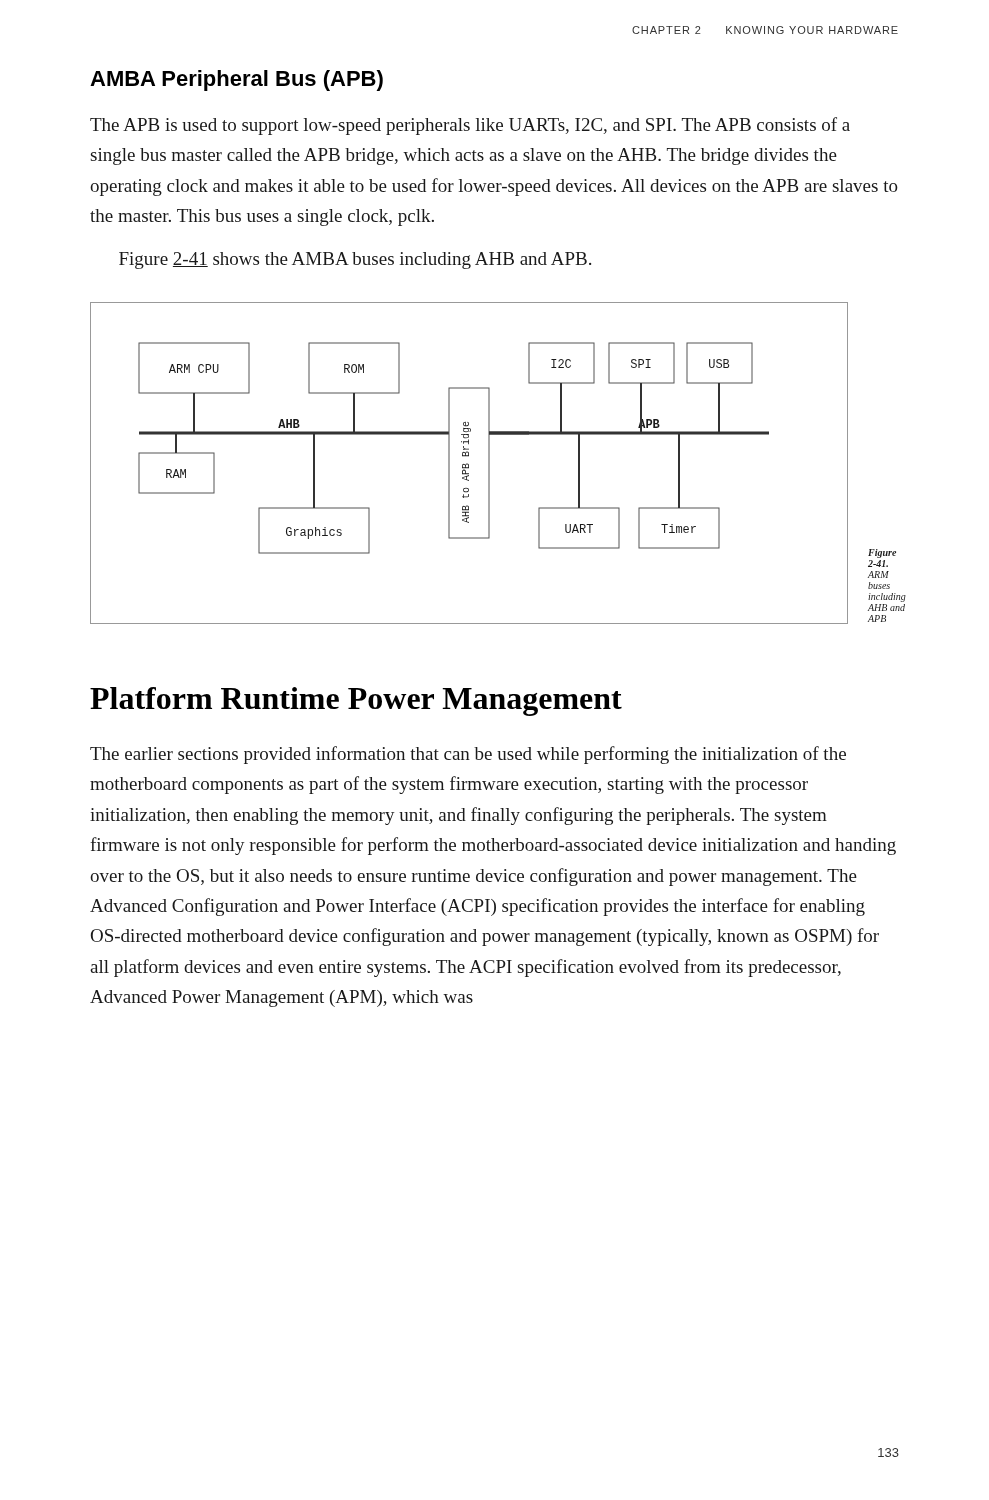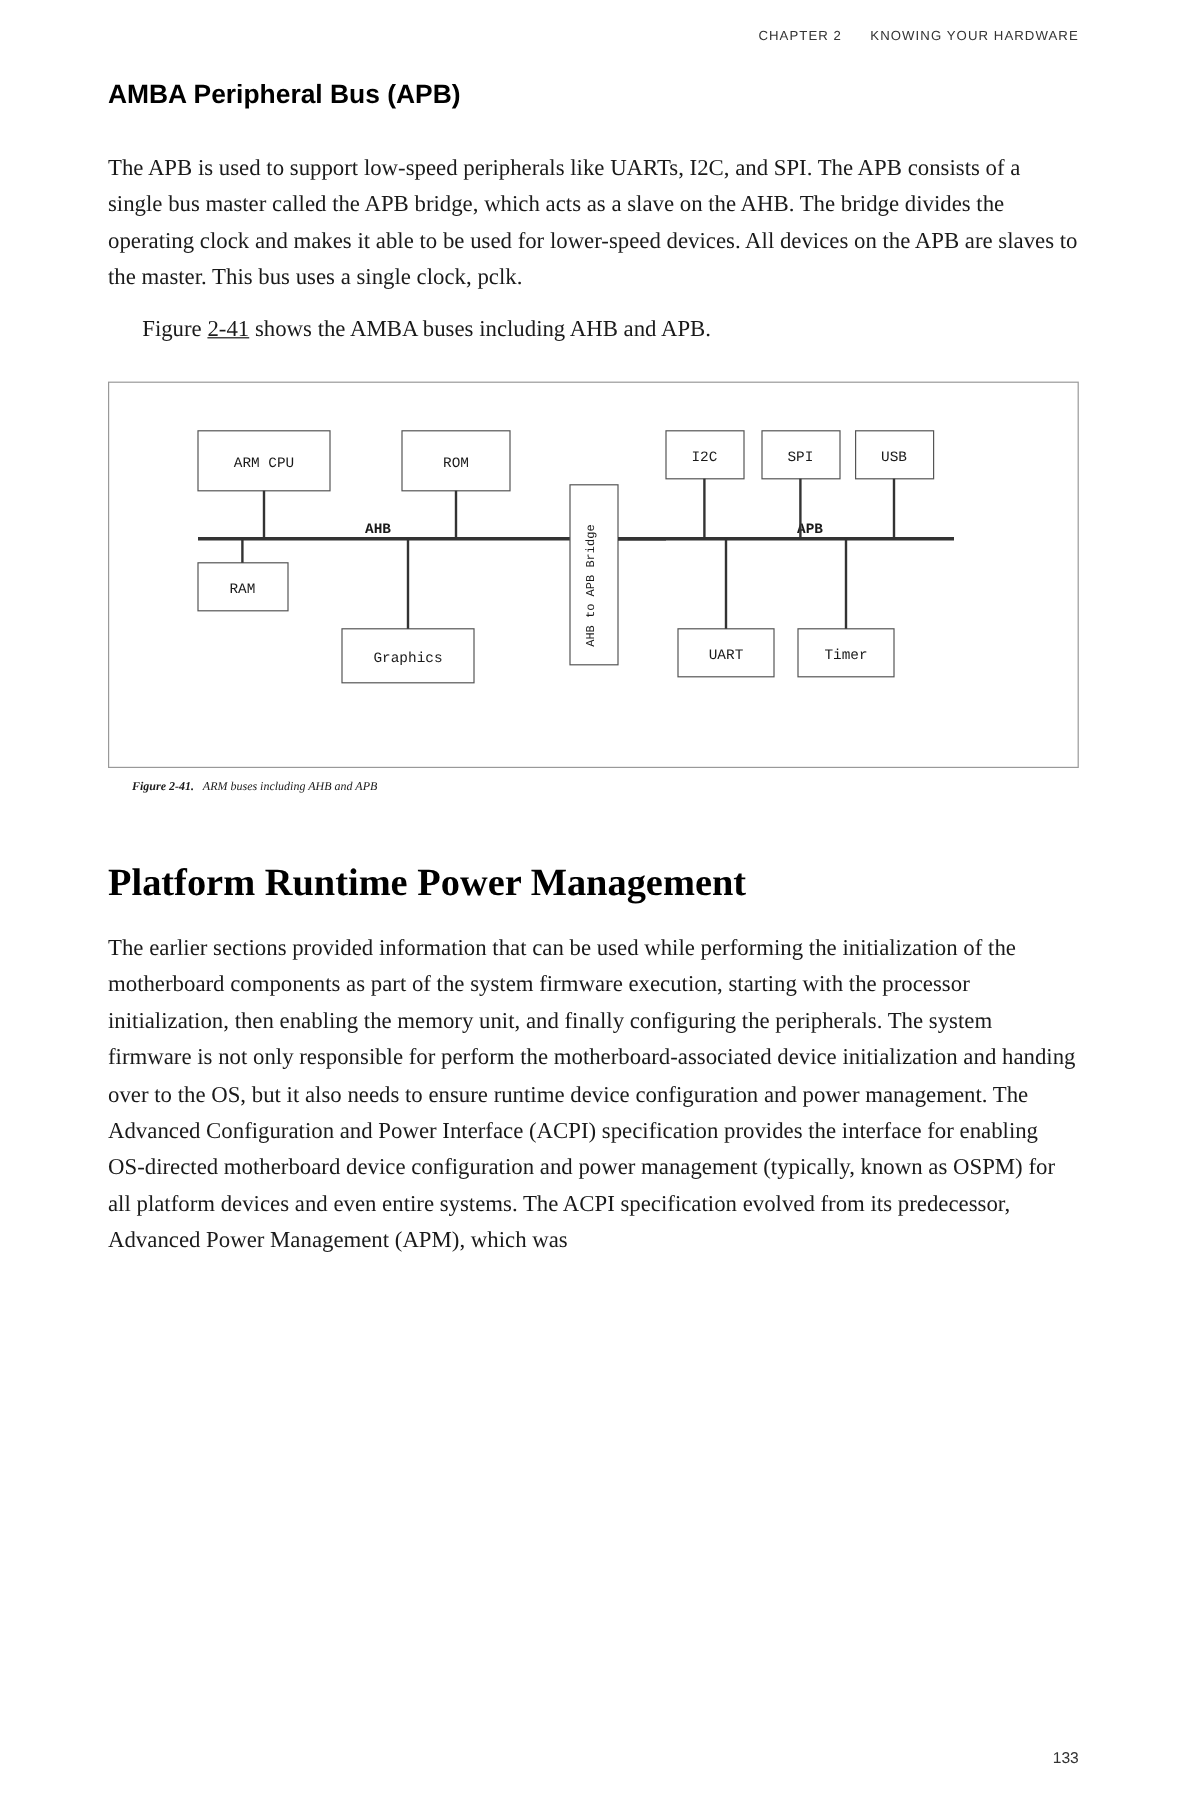--- a/index.html
+++ b/index.html
@@ -21,33 +21,32 @@
       font-size: 11px;
       letter-spacing: 0.08em;
       color: #333;
       margin-bottom: 30px;
       text-transform: uppercase;
     }
     .section-title {
       font-family: Arial, Helvetica, sans-serif;
       font-weight: bold;
       font-size: 22px;
-      margin-bottom: 34px;
+      margin-bottom: 18px;
       color: #000;
     }
     .body-text {
       font-size: 19px;
       line-height: 1.6;
       margin-bottom: 12px;
       color: #1a1a1a;
     }
     .figure-container {
       margin: 28px 0 10px 0;
       display: flex;
-      flex-direction: column;
       align-items: flex-end;
     }
     .diagram {
       border: 1px solid #999;
       padding: 20px 18px;
       display: inline-block;
       background: #fff;
       width: 100%;
     }
     .figure-caption {
@@ -64,21 +63,21 @@
     .main-section-title {
       font-family: Liberation Serif, serif;
       font-weight: 900;
       font-size: 32px;
       margin-top: 56px;
       margin-bottom: 22px;
       color: #000;
     }
     .page-number {
       position: absolute;
-      bottom: 28px;
+      bottom: 40px;
       right: 90px;
       font-family: Arial, Helvetica, sans-serif;
       font-size: 13px;
       color: #333;
     }
     
     .diagram-svg-container {
       width: 100%;
       display: flex;
       justify-content: center;

